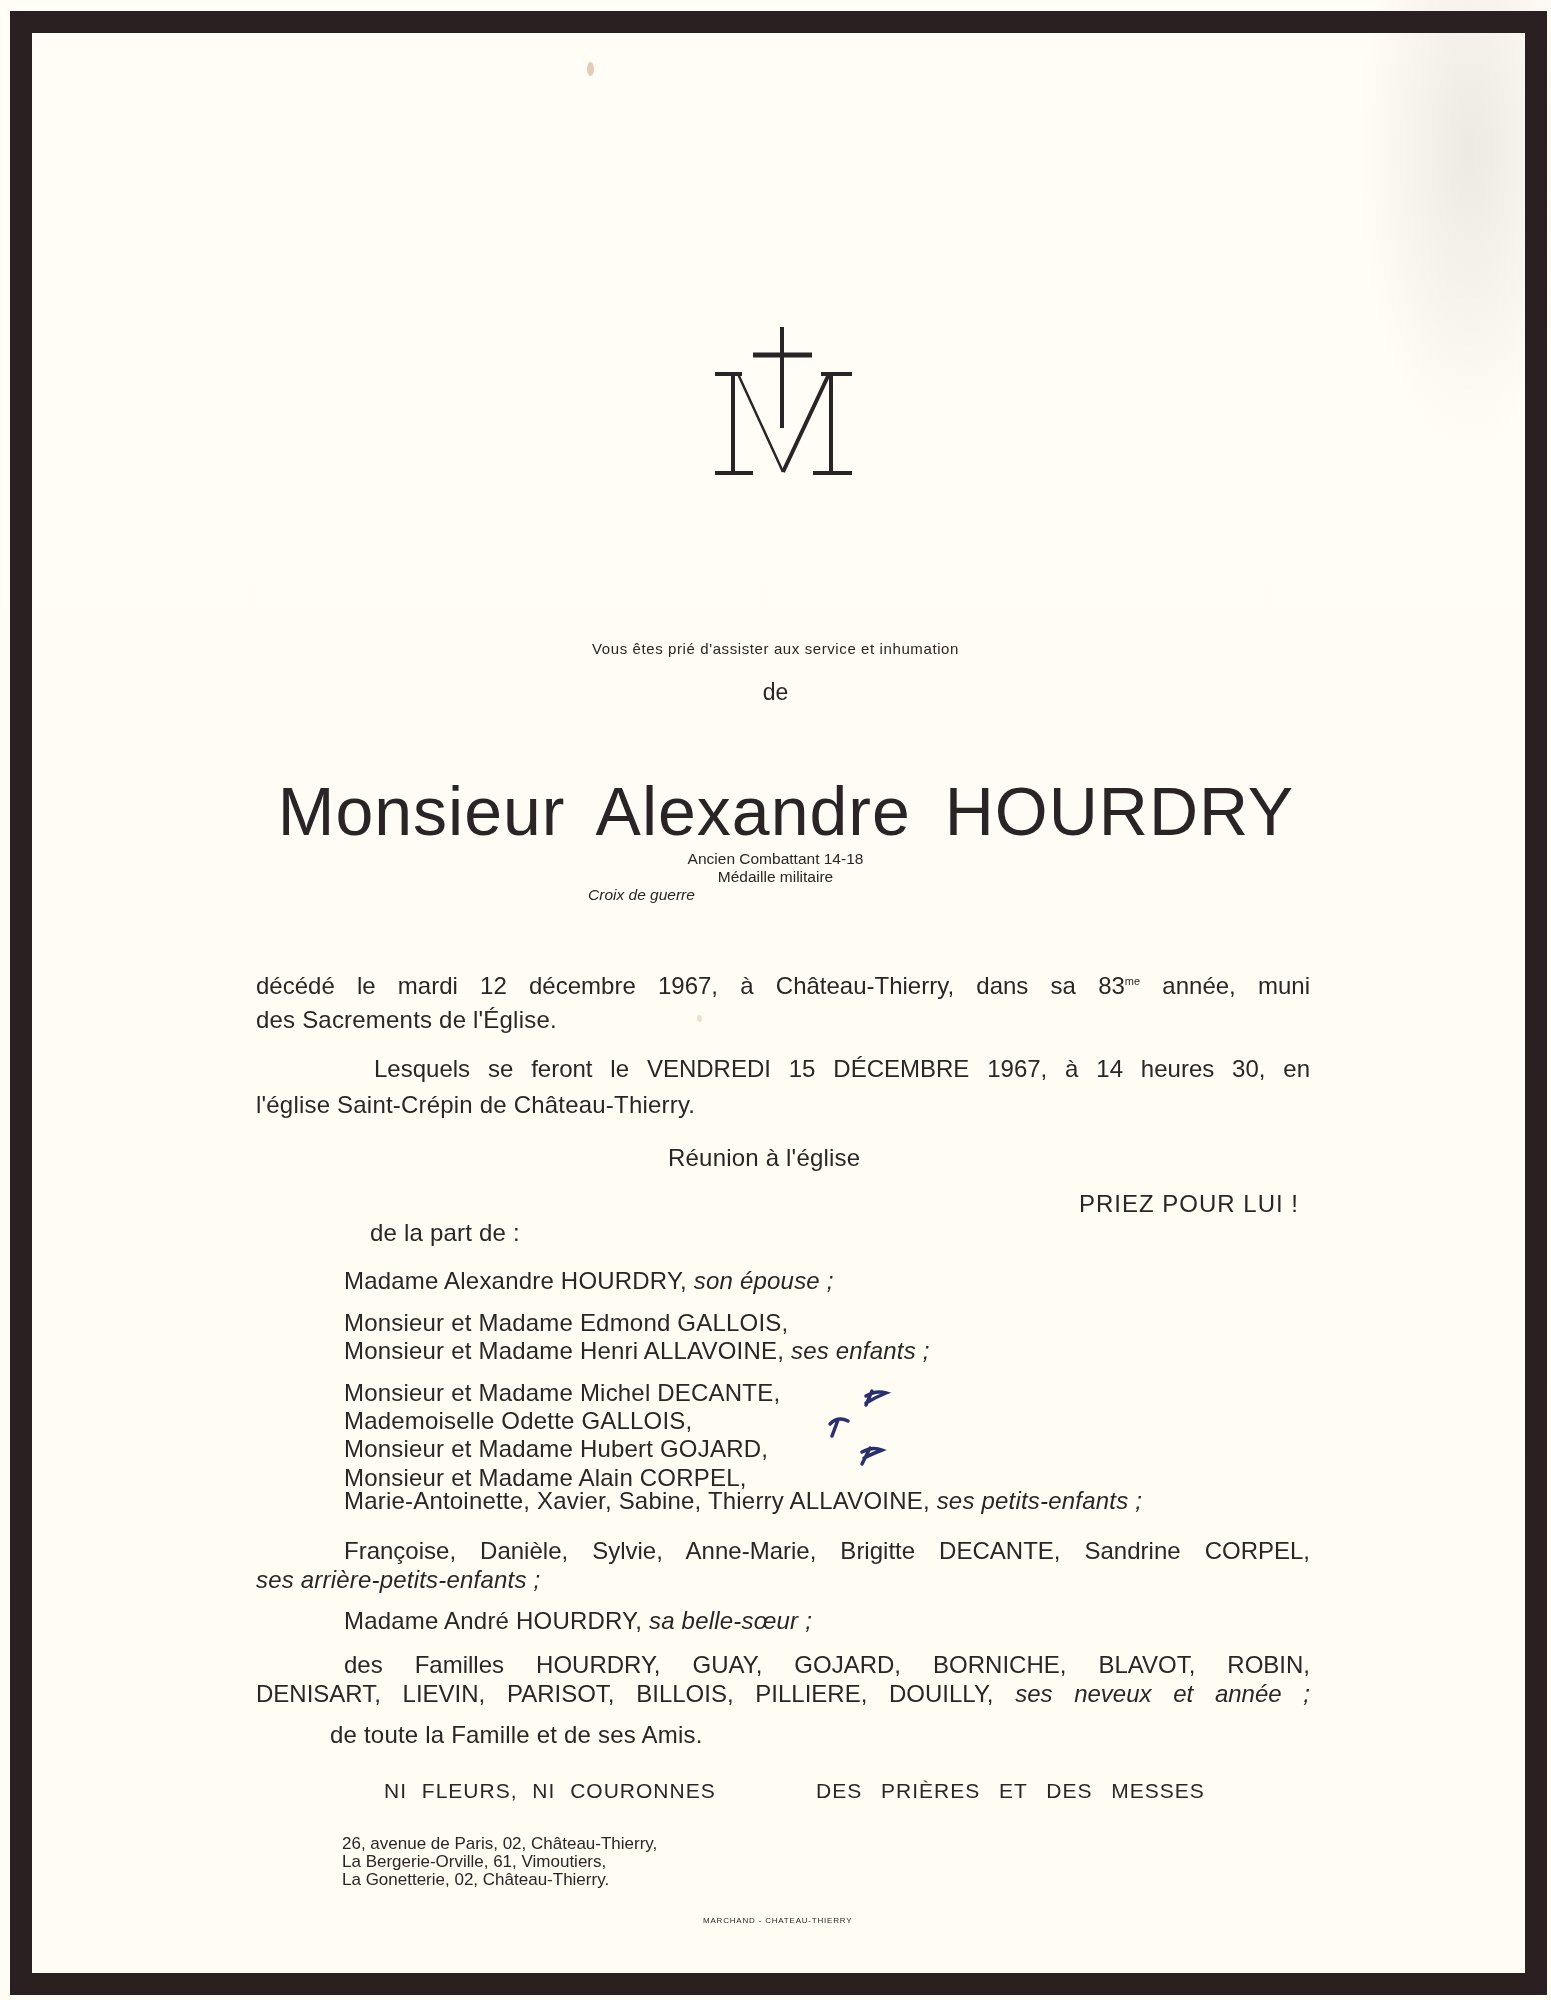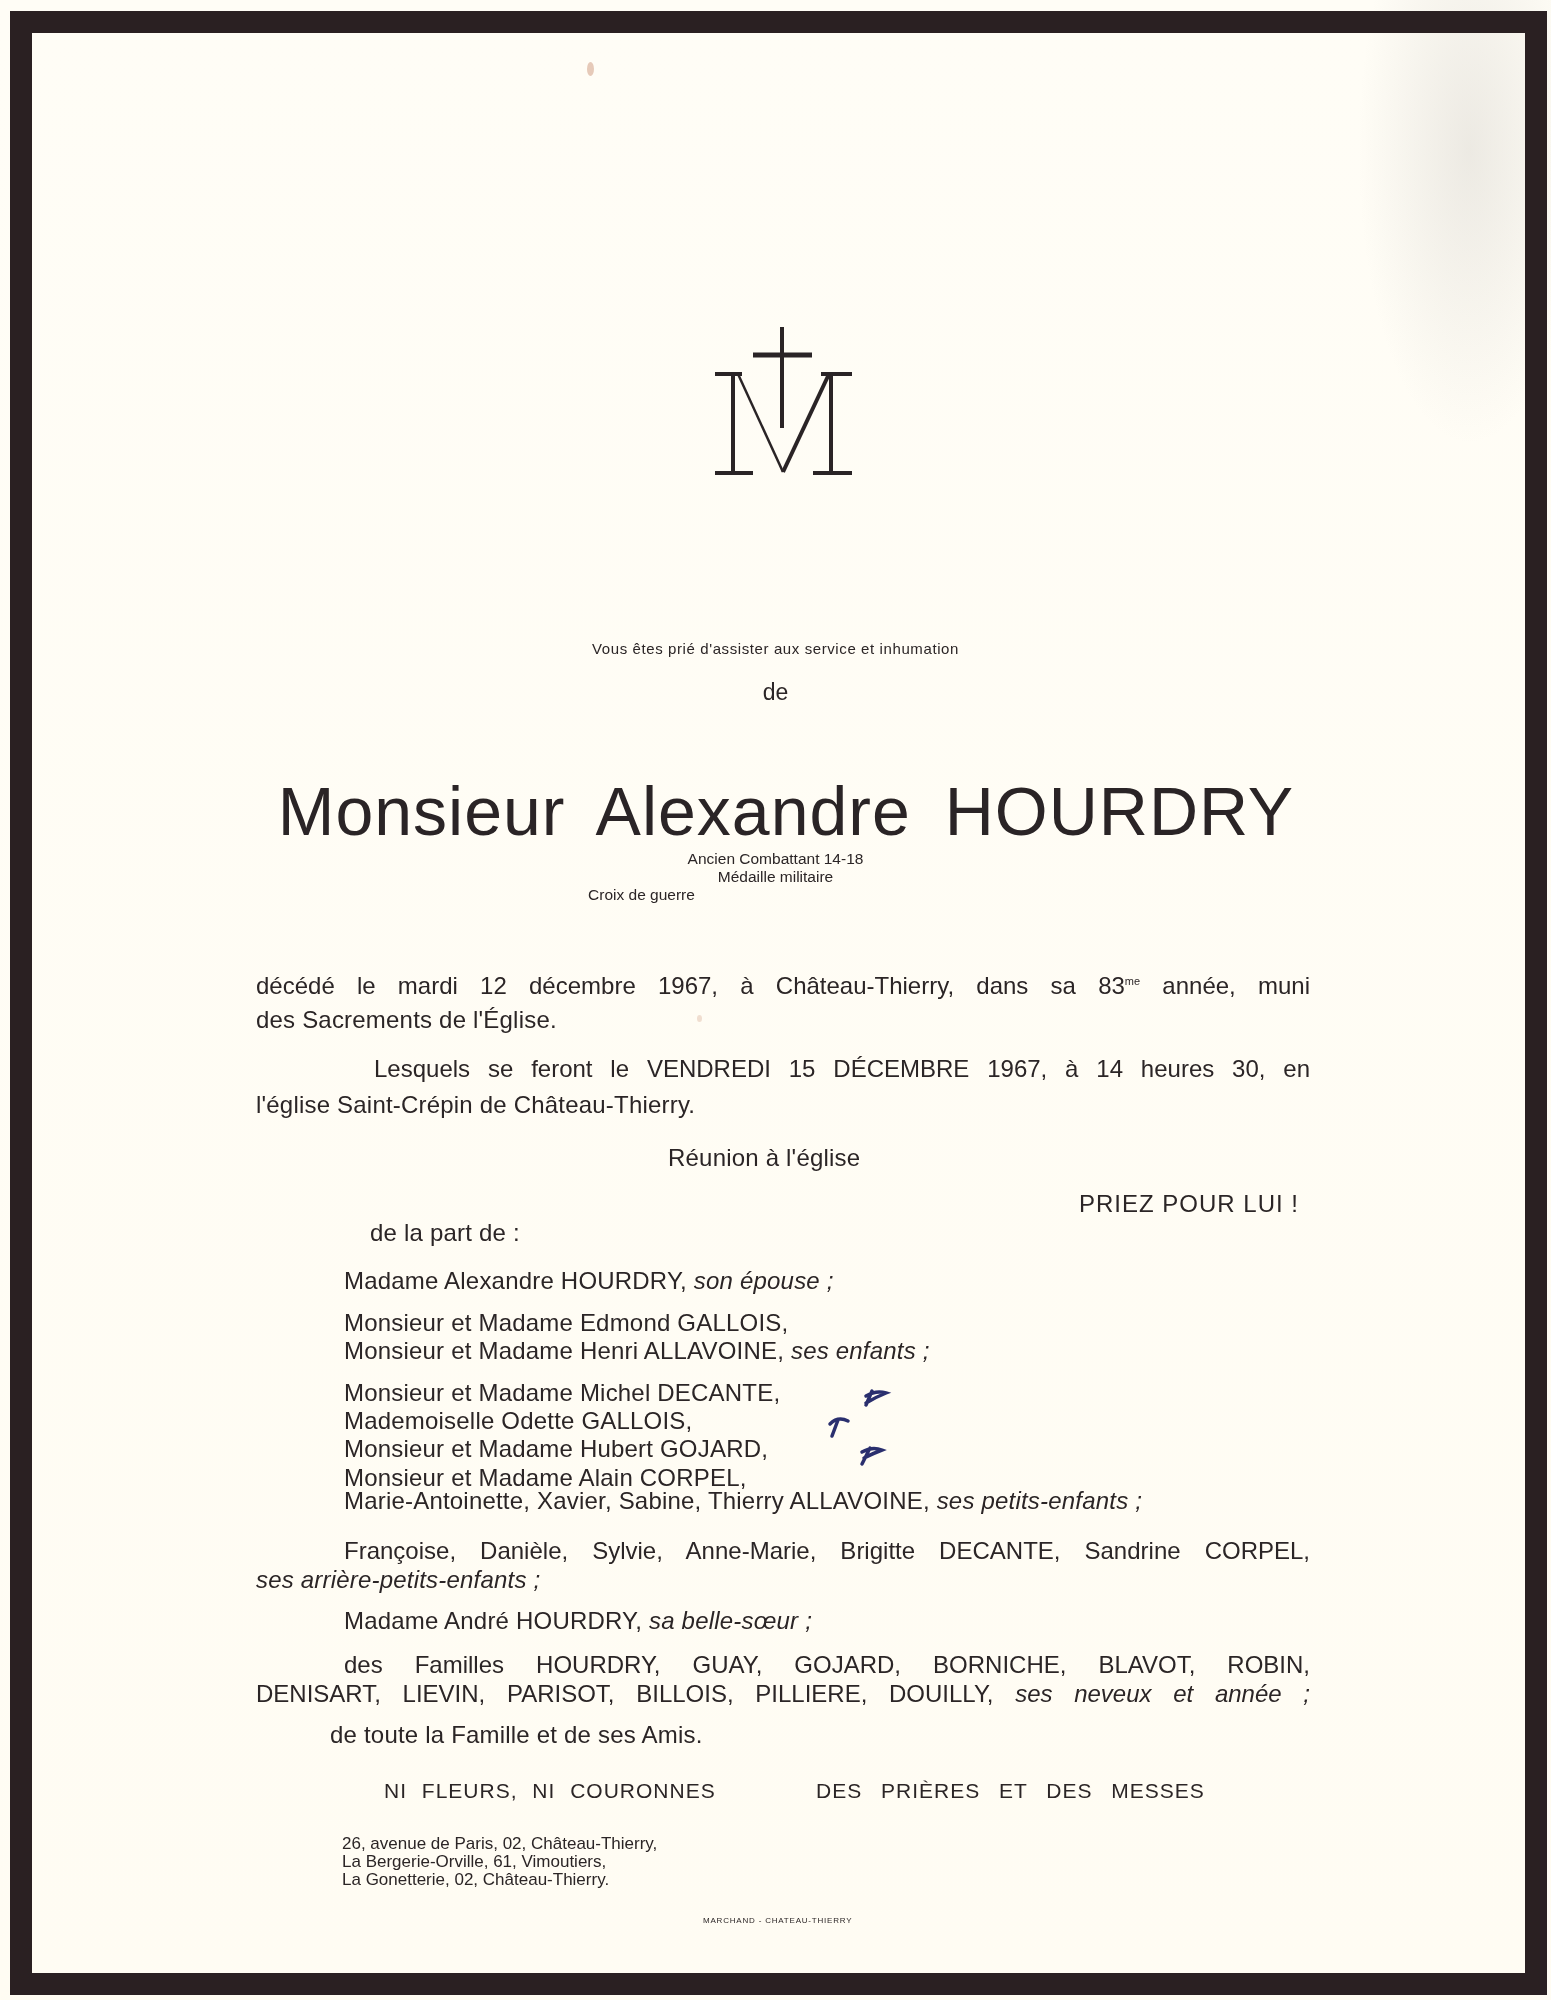--- a/index.html
+++ b/index.html
@@ -57,21 +57,21 @@
   </g>
 </svg>
 
 <div class="abs center" style="left:0;width:1551px;top:640px;font-size:15px;letter-spacing:0.6px;">Vous êtes prié d'assister aux service et inhumation</div>
 <div class="abs center" style="left:0;width:1551px;top:679px;font-size:23px;">de</div>
 
 <div class="abs center title" style="left:276px;width:1020px;top:772px;word-spacing:14px;">Monsieur Alexandre HOURDRY</div>
 
 <div class="abs center sub" style="left:0;width:1551px;top:850px;">Ancien Combattant 14-18</div>
 <div class="abs center sub" style="left:0;width:1551px;top:868px;">Médaille militaire</div>
-<div class="abs center sub" style="left:0;width:1283px;top:886px;">Croix de guerre</div>
+<div class="abs center sub" style="left:0;width:1283px;top:886px;font-style:italic;">Croix de guerre</div>
 
 <div class="just" style="top:972px;">
   <span>décédé le mardi 12 décembre 1967, à Château-Thierry, dans sa 83</span><sup style="font-size:11px;">me</sup><span> année, muni</span>
 </div>
 <div class="abs body" style="left:256px;top:1006px;">des Sacrements de l'Église.</div>
 
 <div class="just" style="left:374px;width:936px;top:1055px;">Lesquels se feront le VENDREDI 15 DÉCEMBRE 1967, à 14 heures 30, en</div>
 <div class="abs body" style="left:256px;top:1091px;">l'église Saint-Crépin de Château-Thierry.</div>
 
 <div class="abs body" style="left:668px;top:1144px;">Réunion à l'église</div>

